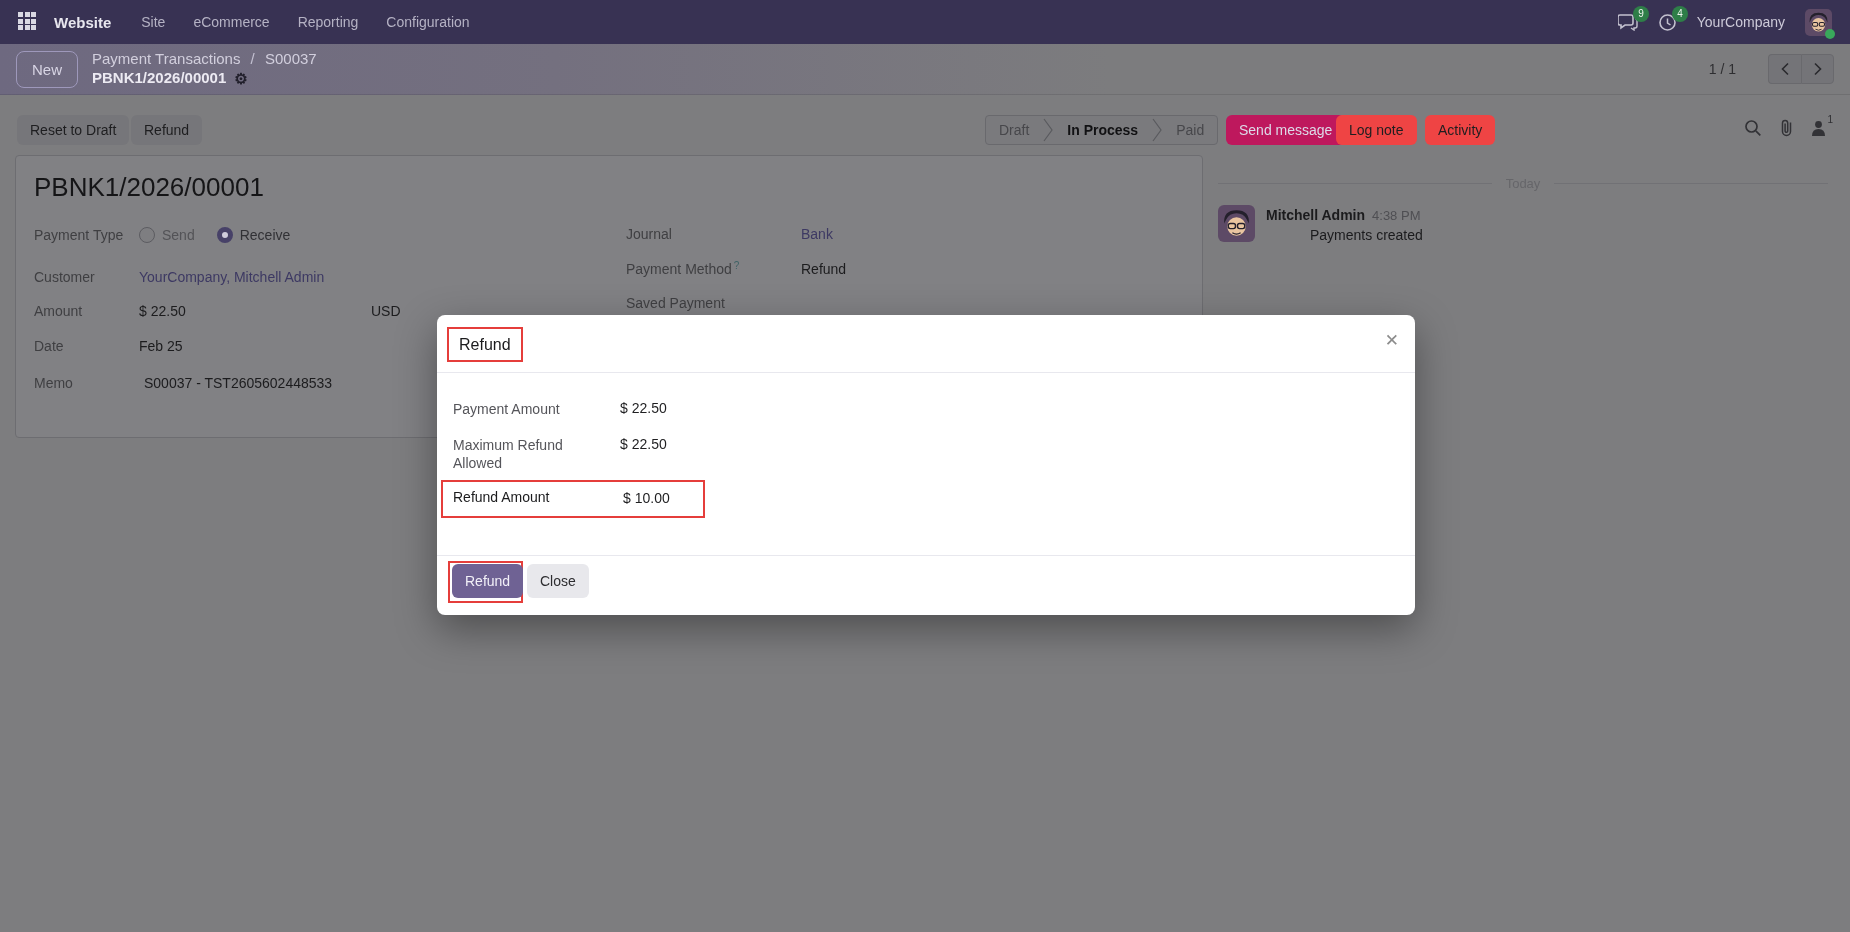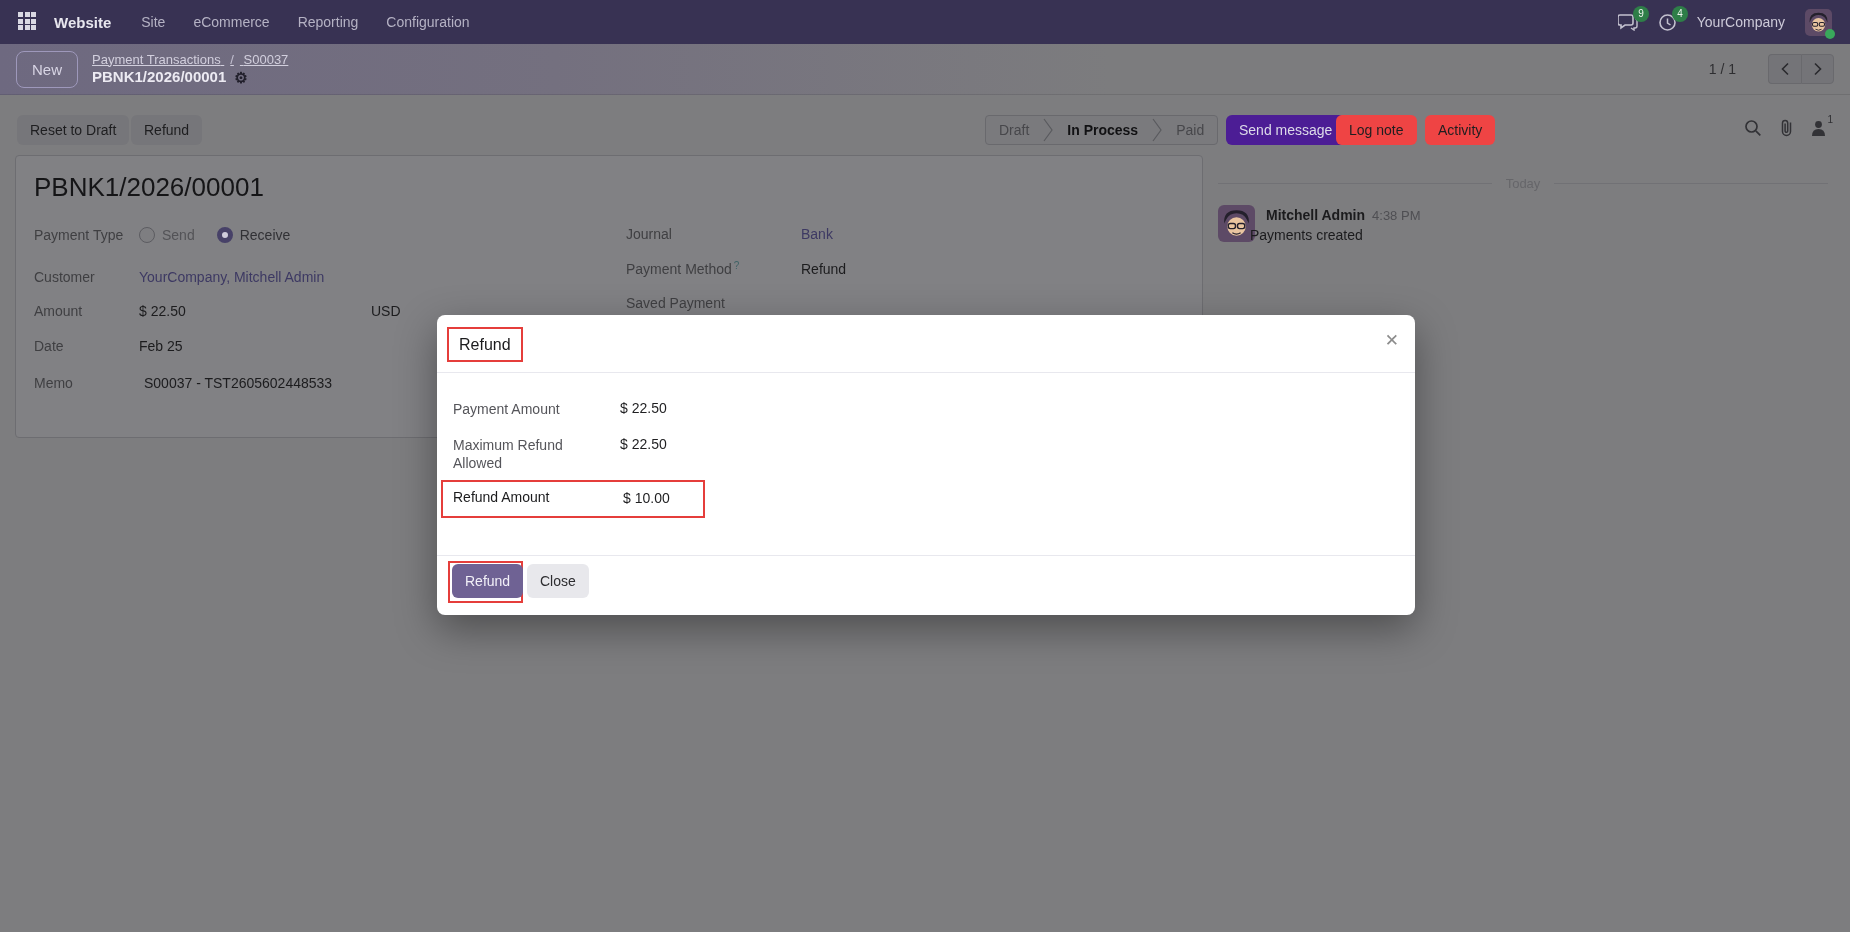--- a/index.html
+++ b/index.html
@@ -25,42 +25,42 @@
                 border-radius:50%; background:#39a85b; }
 
   
   .control-panel { position:absolute; left:0; top:44px; width:1850px; height:51px;
                    background:linear-gradient(90deg,#6e6980 0%,#74707f 30%,#7c7c7e 60%);
                    border-bottom:1px solid rgba(0,0,0,0.10); display:flex; align-items:center; padding:0 16px; }
   .btn-new { height:37px; padding:0 15px; border:1px solid #9e98bb; border-radius:8px;
              background:transparent; color:#d8d5e4; font-size:15px; cursor:pointer;
              font-family:inherit; margin-right:14px; }
   .crumbs { display:flex; flex-direction:column; justify-content:center; line-height:1.25; }
-  .crumb-line1 { font-size:13px; color:#d2cfdd;text-decoration:underline; }
+  .crumb-line1 { font-size:15px; color:#d2cfdd; }
   .crumb-line1 .sep { margin:0 6px; color:#c4c1d2; }
   .crumb-link { cursor:pointer; }
   .crumb-line2 { font-size:15px; font-weight:600; color:#eceaf2; display:flex; align-items:center; gap:8px; }
   .gear { color:#211f2b; font-size:15px; cursor:pointer; line-height:1; }
   .cp-right { margin-left:auto; display:flex; align-items:center; gap:28px; }
   .pager-label { font-size:14px; color:#2e2e31; margin-right:4px; }
   .pager-btn { width:33px; height:30px; background:#747478; border:1px solid #69696d;
                display:flex; align-items:center; justify-content:center; cursor:pointer; }
   .pager-btn.prev { border-radius:4px 0 0 4px; border-right:none; }
   .pager-btn.next { border-radius:0 4px 4px 0; }
 
   
   .btn-gray { position:absolute; height:30px; padding:0 13px; background:#76767a; color:#1e1e20;
               border:none; border-radius:6px; font-size:14px; font-family:inherit; cursor:pointer; }
   .statusbar { position:absolute; left:985px; top:115px; height:30px; display:flex; align-items:center;
                background:#7a7a7d; border:1px solid #69696d; border-radius:4px; overflow:hidden; }
   .step { font-size:14px; color:#47474b; padding:0 13px; cursor:pointer; white-space:nowrap; }
   .step.active { color:#111113; font-weight:700; }
   .chatter-btn { position:absolute; height:30px; border:none; border-radius:6px; font-size:14px;
                  font-family:inherit; padding:0 13px; cursor:pointer; }
-  .chatter-btn.primary { background:#4c1d95; color:#dddbe9; }
+  .chatter-btn.primary { background:#be185d; color:#dddbe9; }
   .chatter-btn.plain { background:#ef4444; color:#1e1e20; }
   .chatter-icons { position:absolute; right:18px; top:118px; display:flex; gap:17px; align-items:center; }
   .chatter-icons .icon-wrap { cursor:pointer; }
   .follower-sup { font-size:10px; color:#2f2f33; position:relative; top:-6px; left:1px; }
 
   
   .card { position:absolute; left:15px; top:155px; width:1188px; height:283px;
           background:#818184; border:1px solid #6d6d71; border-radius:4px; }
   .card-title { position:absolute; left:18px; top:16px; font-size:26px; font-weight:500; color:#151517; }
   .f-label { position:absolute; font-size:14px; color:#3f3f42; }
@@ -75,21 +75,21 @@
   .radio-text-on  { font-size:14px; color:#313135; }
   .sup-help { font-size:10px; color:#3f6266; position:relative; top:-5px; left:2px; }
 
   
   .today-divider { position:absolute; left:1218px; right:22px; top:176px; display:flex; align-items:center;text-align:center; }
   .today-divider .line { flex:1; height:1px; background:#717175; }
   .today-divider .txt { padding:0 14px; font-size:13px; color:#66666a; }
   .msg-avatar { position:absolute; left:1218px; top:205px; width:37px; height:37px; border-radius:6px; overflow:hidden; }
   .msg-author { position:absolute; left:1266px; top:207px; font-size:14px; font-weight:700; color:#1b1b1d; }
   .msg-time { font-size:13px; font-weight:400; color:#4f4f53; margin-left:7px; }
-  .msg-body { position:absolute; left:1250px; top:227px; font-size:14px; color:#1b1b1d; }
+  .msg-body { position:absolute; left:1310px; top:227px; font-size:14px; color:#1b1b1d; }
 
   
   .modal { position:absolute; left:437px; top:315px; width:978px; height:300px; background:#ffffff;
            border-radius:8px; box-shadow:0 14px 40px rgba(0,0,0,0.38); z-index:10; }
   .modal-header { position:absolute; left:0; top:0; right:0; height:58px; border-bottom:1px solid #e8e8ee; }
   .annot { border:2px solid #e53e3b; }
   .modal-title-box { position:absolute; left:10px; top:12px; height:35px; display:flex; align-items:center; padding:0 10px; }
   .modal-title { font-size:16px; color:#1b1b1d; }
   .modal-close { position:absolute; right:16px; top:17px; font-size:17px; color:#8c8c8c; cursor:pointer;
                  background:none; border:none; font-family:inherit; line-height:1; }

